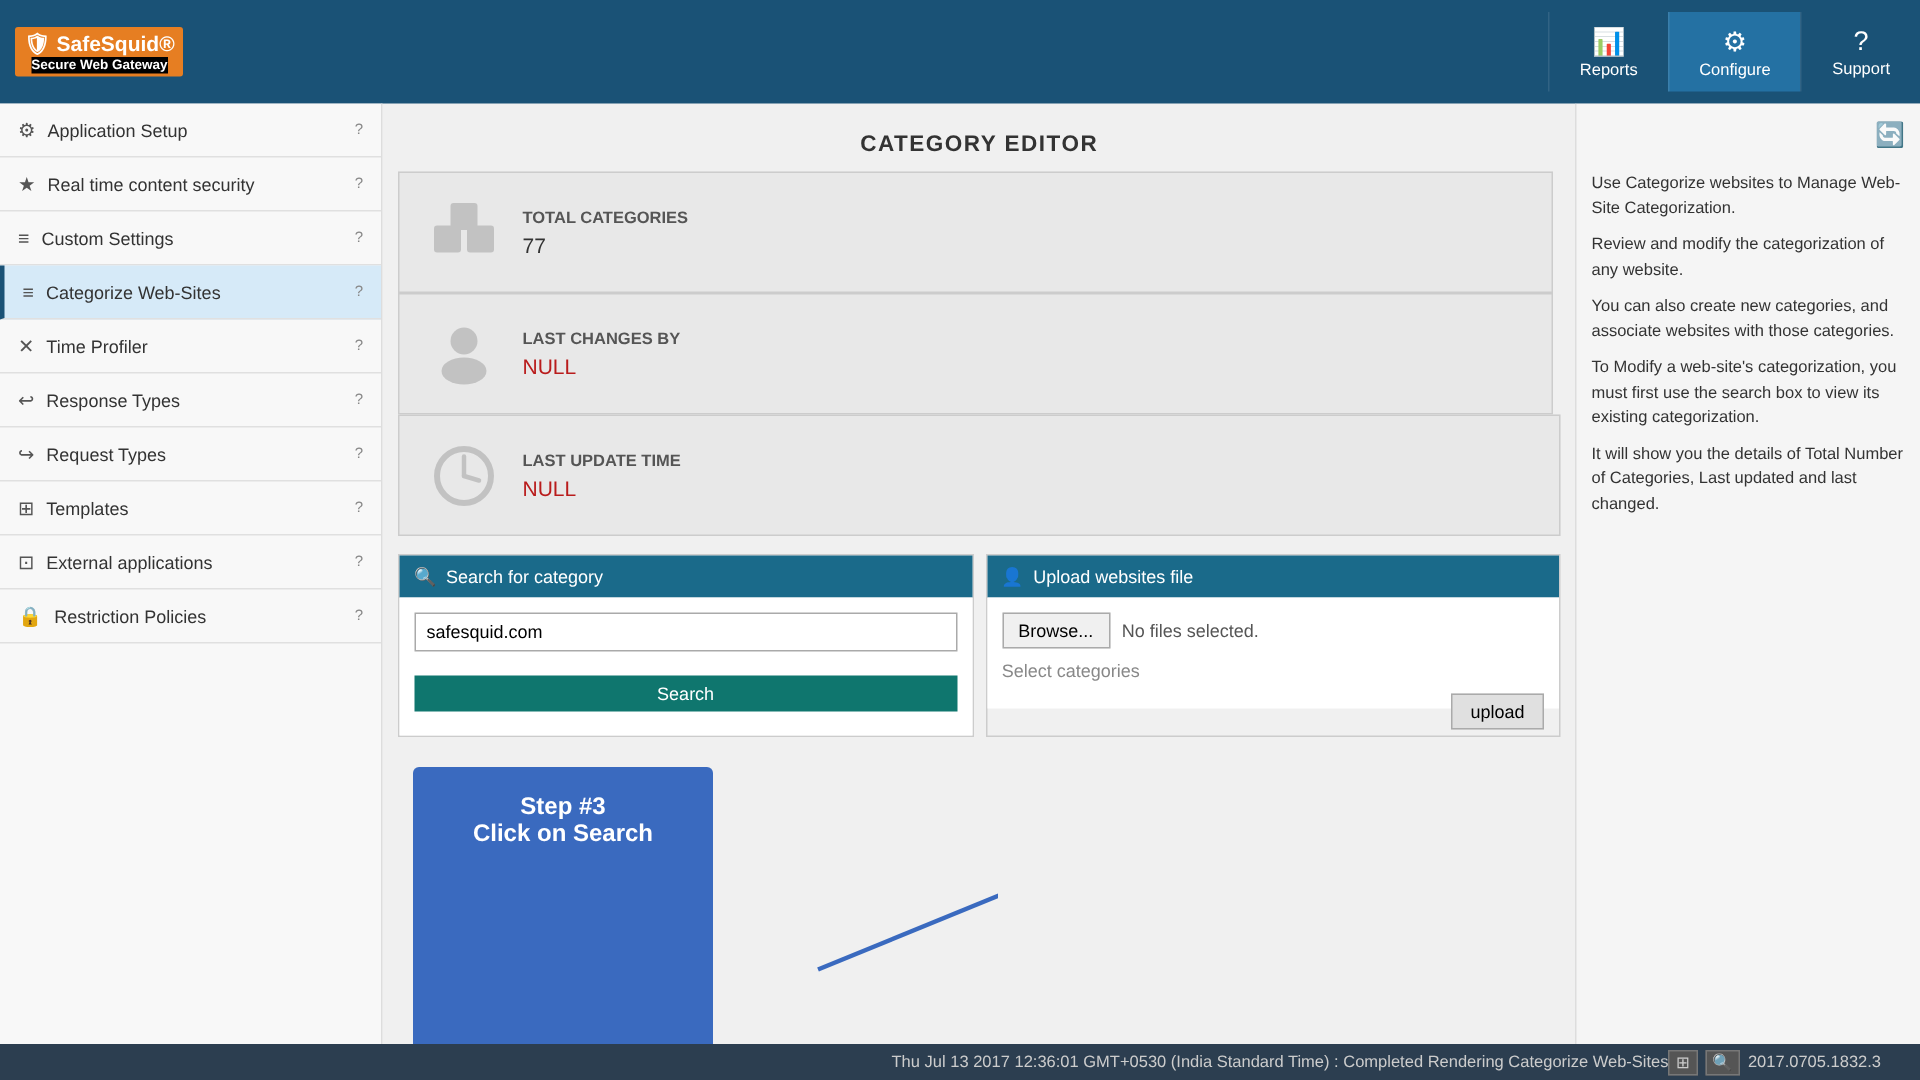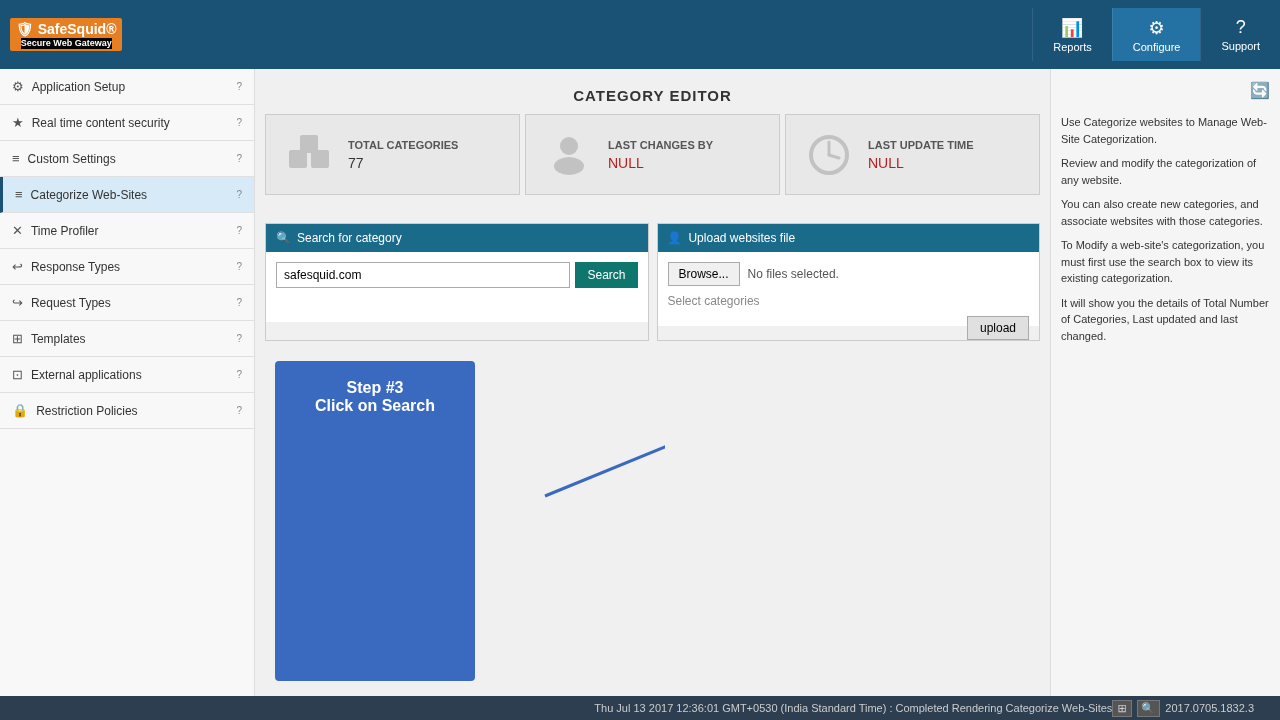--- a/index.html
+++ b/index.html
@@ -97,21 +97,22 @@
       font-weight: bold;
       color: #333;
       padding: 8px 0 10px;
       letter-spacing: 1px;
     }
 
     
     .stats-row {
       display: flex;
       gap: 0;
-      margin-bottom: 28px;
+      margin-bottom: 12px;
+      flex-direction: column;
     }
     .stat-card {
       flex: 1;
       background: #e8e8e8;
       display: flex;
       align-items: center;
       padding: 12px 15px;
       border: 1px solid #ccc;
       margin-right: 5px;
     }
@@ -151,22 +152,23 @@
       align-items: center;
       gap: 6px;
     }
     .panel-body {
       background: white;
       padding: 10px;
       min-height: 70px;
     }
     .search-input-row {
       display: flex;
-      gap: 5px;
+      gap: 16px;
       margin-bottom: 6px;
+      flex-direction: column;
     }
     .search-input {
       flex: 1;
       border: 1px solid #aaa;
       padding: 5px 7px;
       font-size: 12px;
       outline: none;
     }
     .search-btn {
       background: #0f766e;

